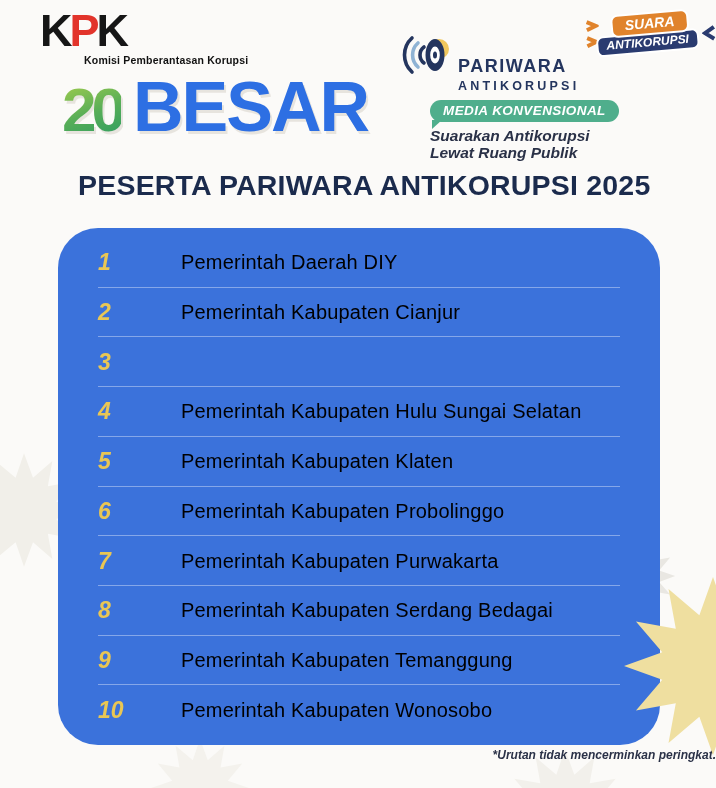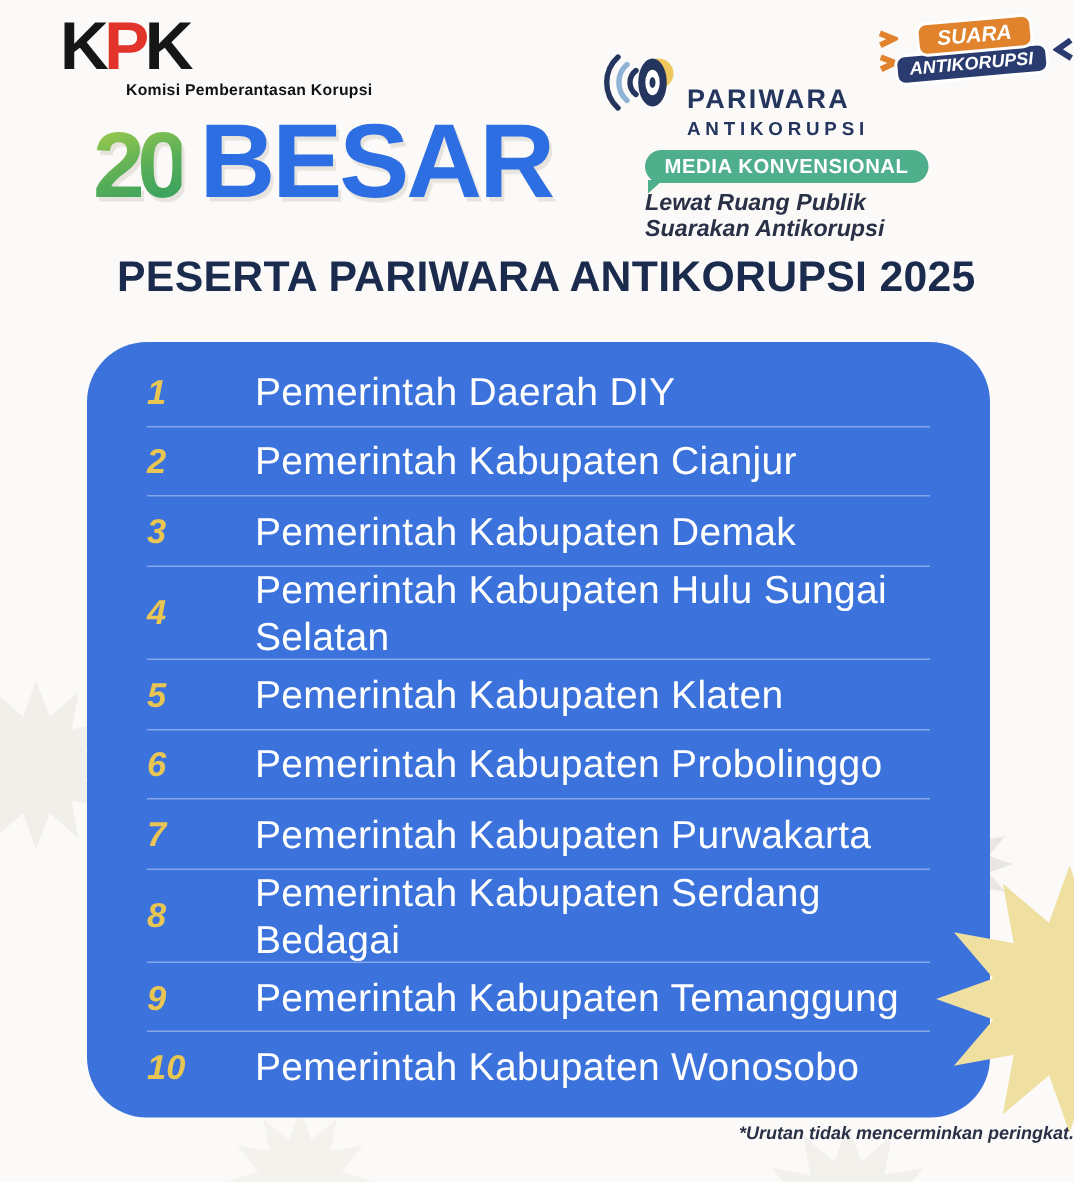--- a/index.html
+++ b/index.html
@@ -31,39 +31,39 @@
   .big-title { position:absolute; left:62px; top:72px; line-height:1; z-index:2;
                filter:drop-shadow(2px 3px 0 #E7E4DE); white-space:nowrap; }
   .num20 { font-size:62px; font-weight:800; letter-spacing:-5px;
            background:linear-gradient(160deg,#A8CF4D 5%,#56AD58 55%,#2E9D62 95%);
            -webkit-background-clip:text; background-clip:text; color:transparent; }
   .besar { font-size:70px; font-weight:800; color:#2D6FE3; letter-spacing:-2px; margin-left:12px; }
 
   .badge-col { position:absolute; left:430px; top:100px; width:232px; z-index:2; }
   .badge { display:inline-block; background:#4FAE8C; color:#fff; font-weight:700;
            font-size:13.5px; letter-spacing:0.4px; padding:3px 13px 4px;
-           border-radius:13px; position:relative; }
+           border-radius:13px; position:relative;font-style:italic; }
   .badge::after { content:''; position:absolute; left:2px; bottom:-7px; width:0; height:0;
                   border-top:9px solid #4FAE8C; border-right:10px solid transparent; }
   .tagline { margin-top:5px; font-style:italic; font-weight:700; color:#2A3147;
              font-size:15.5px; line-height:1.12; }
 
   .subtitle { position:absolute; left:78px; top:169px; width:600px; z-index:2;
               font-size:28.5px; font-weight:800; color:#1B2B4D; letter-spacing:0.2px;
               white-space:nowrap; }
 
   
   .card { position:absolute; left:58px; top:228px; width:602px; height:517px;
           background:#3B72DB; border-radius:40px; padding:10px 0; z-index:2; }
   .rows { list-style:none; height:100%; display:flex; flex-direction:column; }
   .row { flex:1; display:flex; align-items:center; padding:0 40px; position:relative; }
   .row:not(:last-child)::after { content:''; position:absolute; left:40px; right:40px;
           bottom:0; height:1px; background:rgba(255,255,255,0.38); }
   .rank { width:40px; flex-shrink:0; font-size:23px; font-weight:700; font-style:italic; color:#E9C654; }
-  .name { margin-left:32px; font-size:26px; color:#ffffff; letter-spacing:0.2px; }
+  .name { margin-left:43px; font-size:20px; color:#000000; letter-spacing:0.2px; }
 
   
   .starburst { position:absolute; left:622px; top:575px; z-index:3; }
   .footnote { position:absolute; left:0; right:0; top:748px; text-align:right; z-index:2;
               font-style:italic; font-weight:600; font-size:12px; color:#2A3147; }
 </style>
 </head>
 <body>
 
 <div class="page">
@@ -114,42 +114,41 @@
     <svg width="15" height="32" viewBox="0 0 15 32">
       <path d="M12 12 L3 18 L12 24" stroke="#2A3B70" stroke-width="4" fill="none"></path>
     </svg>
   </div>
 
   <div class="big-title"><span class="num20">20</span><span class="besar">BESAR</span></div>
 
   <div class="badge-col">
     <div class="badge">MEDIA KONVENSIONAL</div>
     <div class="tagline">
+      <div>Suarakan Antikorupsi</div>
       <div>Lewat Ruang Publik</div>
-      <div>Suarakan Antikorupsi</div>
     </div>
   </div>
 
   <div class="subtitle">PESERTA PARIWARA ANTIKORUPSI 2025</div>
 
   <div class="card">
     <ul class="rows">
     <li class="row">
       <span class="rank">1</span>
       <span class="name">Pemerintah Daerah DIY</span>
     </li>
 
     <li class="row">
       <span class="rank">2</span>
       <span class="name">Pemerintah Kabupaten Cianjur</span>
     </li>
 
     <li class="row">
       <span class="rank">3</span>
-      <span class="name">Pemerintah Kabupaten Demak</span>
     </li>
 
     <li class="row">
       <span class="rank">4</span>
       <span class="name">Pemerintah Kabupaten Hulu Sungai Selatan</span>
     </li>
 
     <li class="row">
       <span class="rank">5</span>
       <span class="name">Pemerintah Kabupaten Klaten</span>

